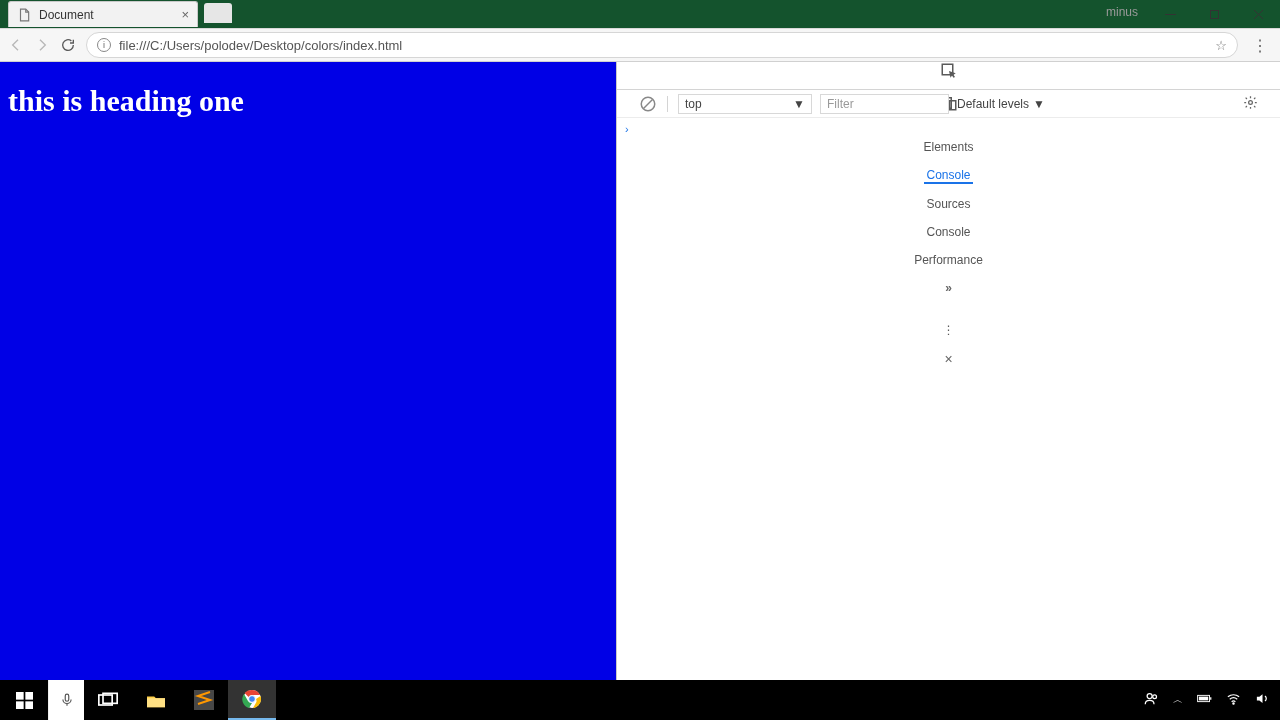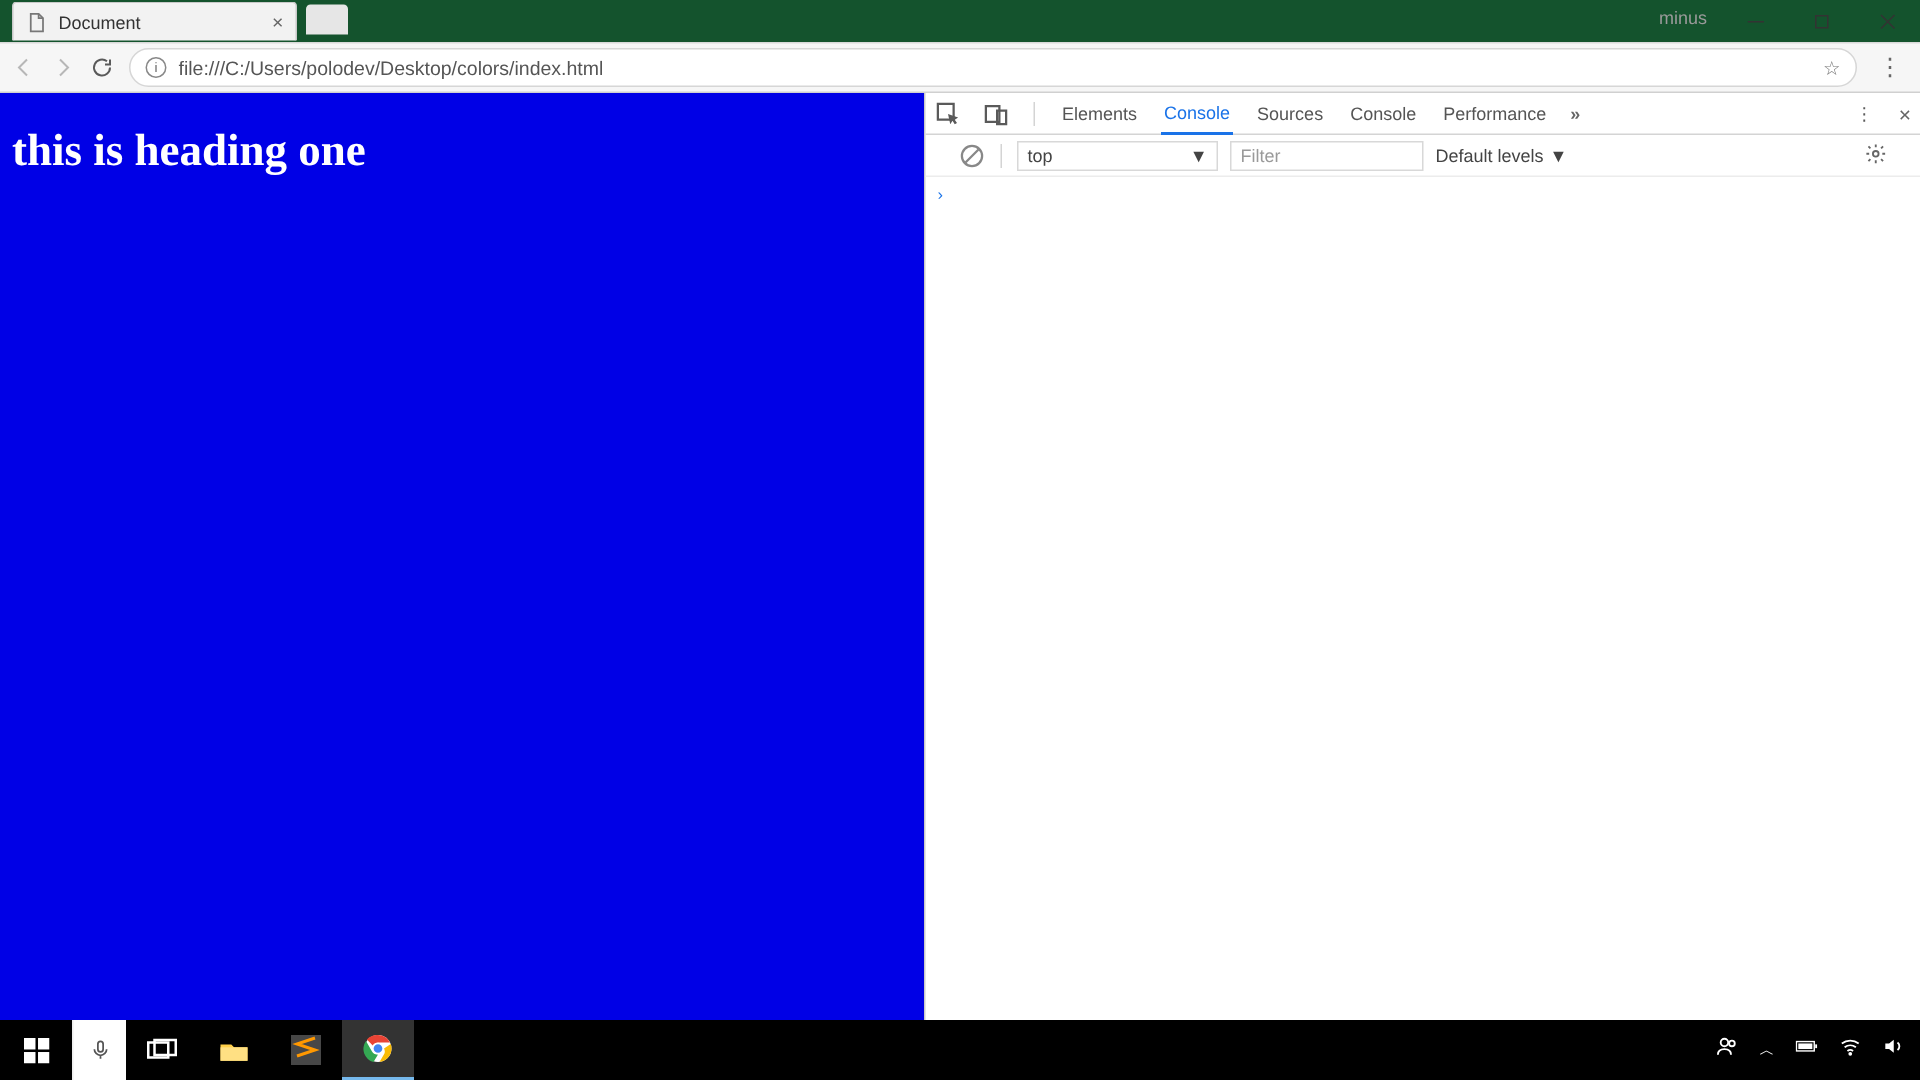--- a/index.html
+++ b/index.html
@@ -57,21 +57,21 @@
   .page h1 { font-family: "Times New Roman", serif; font-weight: bold; font-size: 30px; margin: 12px 0 14px 0; }
   .page p  { font-family: "Times New Roman", serif; font-size: 15px; line-height: 1.28; max-width: 700px; }
 
   
   .devtools {
     flex: 1; border-left: 1px solid #c9c9c9; display: flex; flex-direction: column;
     background: #fff; font-size: 12px; color: #333;
   }
   .dt-tabs {
     height: 28px; border-bottom: 1px solid #d4d4d4; display: flex; align-items: center;
-    padding: 0 6px; gap: 14px;
+    padding: 0 6px; gap: 14px; flex-direction: column;
   }
   .dt-iconbtn { width: 18px; height: 18px; display:flex; align-items:center; justify-content:center; color:#5a5a5a;}
   .dt-sep { width:1px; height:16px; background:#d4d4d4; margin: 0 2px;}
   .dt-tab { padding: 0 2px; height: 28px; display:flex; align-items:center; color:#555; cursor:default;}
   .dt-tab.active { color:#1a73e8; border-bottom: 2px solid #1a73e8; margin-bottom:-1px;}
   .dt-tabs .spacer { flex:1; }
   .dt-more { color:#666; font-weight:bold;}
   .dt-close { color:#666; font-size:14px;}
   .dt-toolbar {
     height: 28px; border-bottom: 1px solid #ececec; display:flex; align-items:center;

